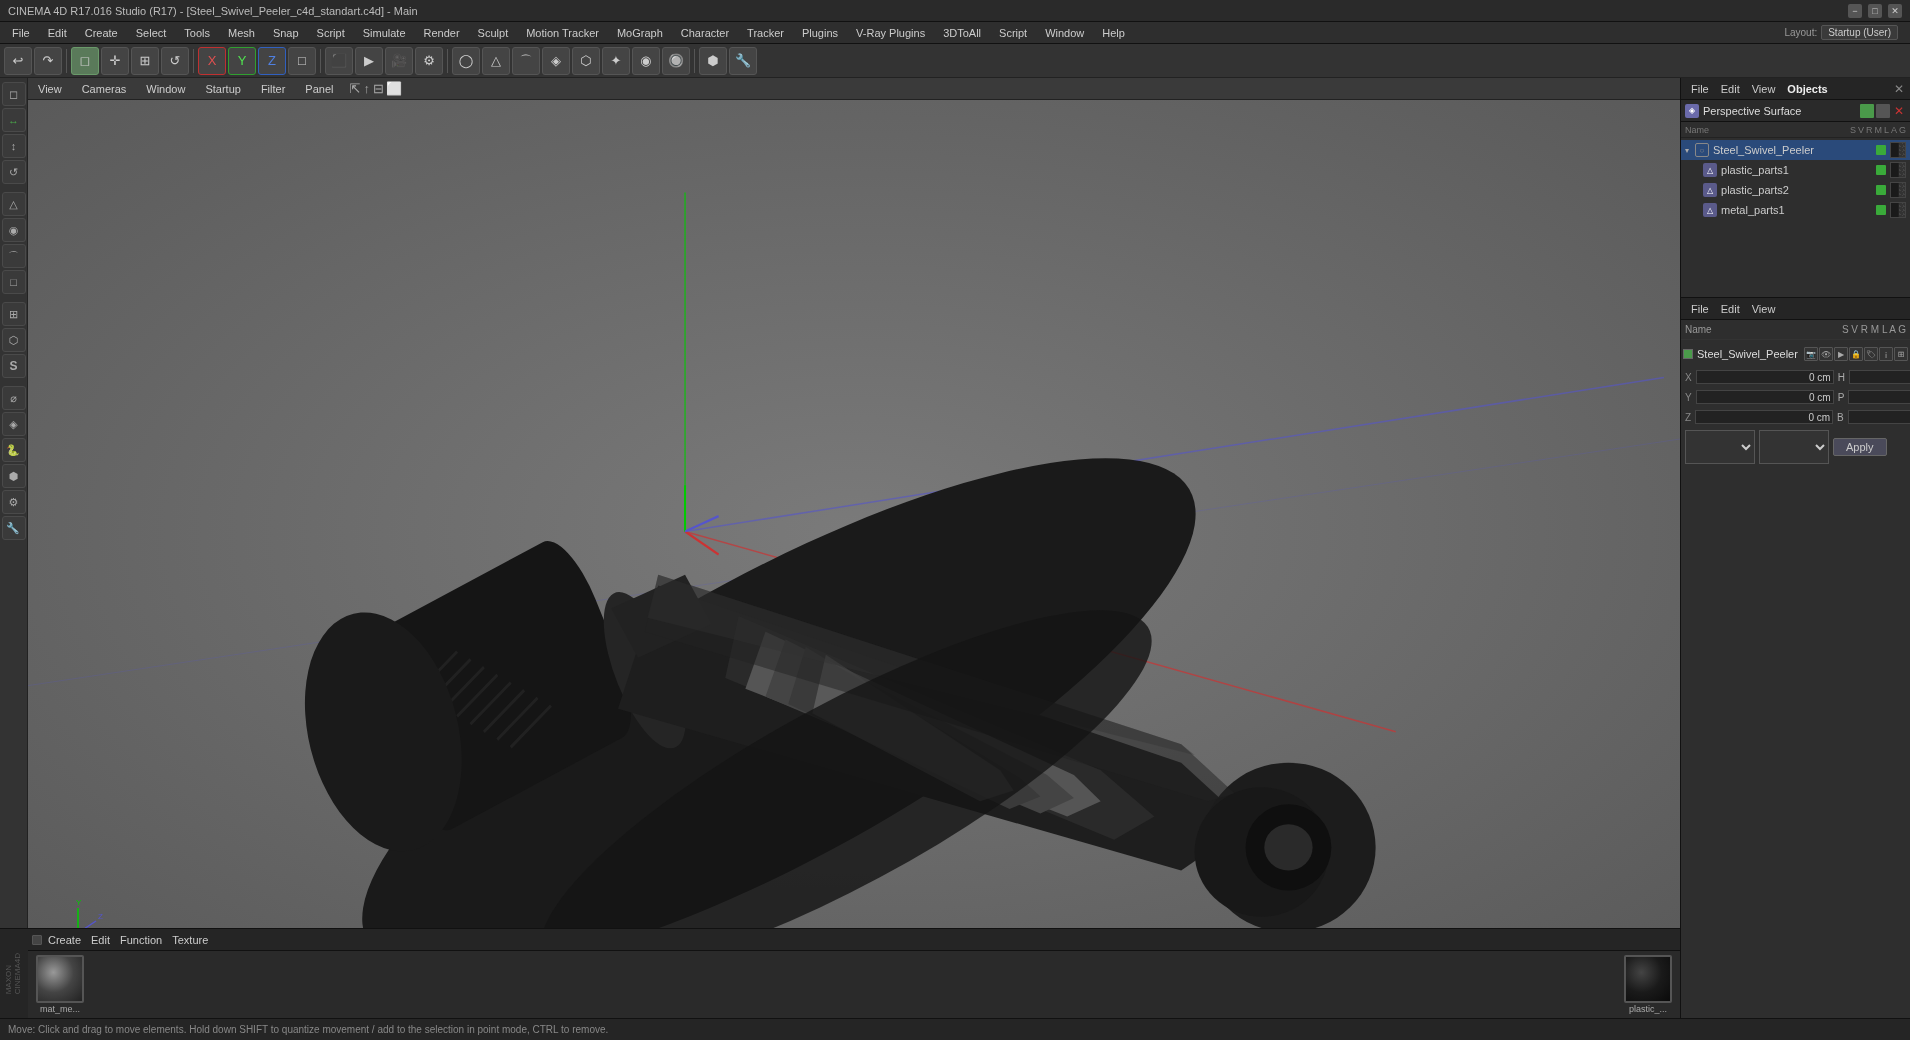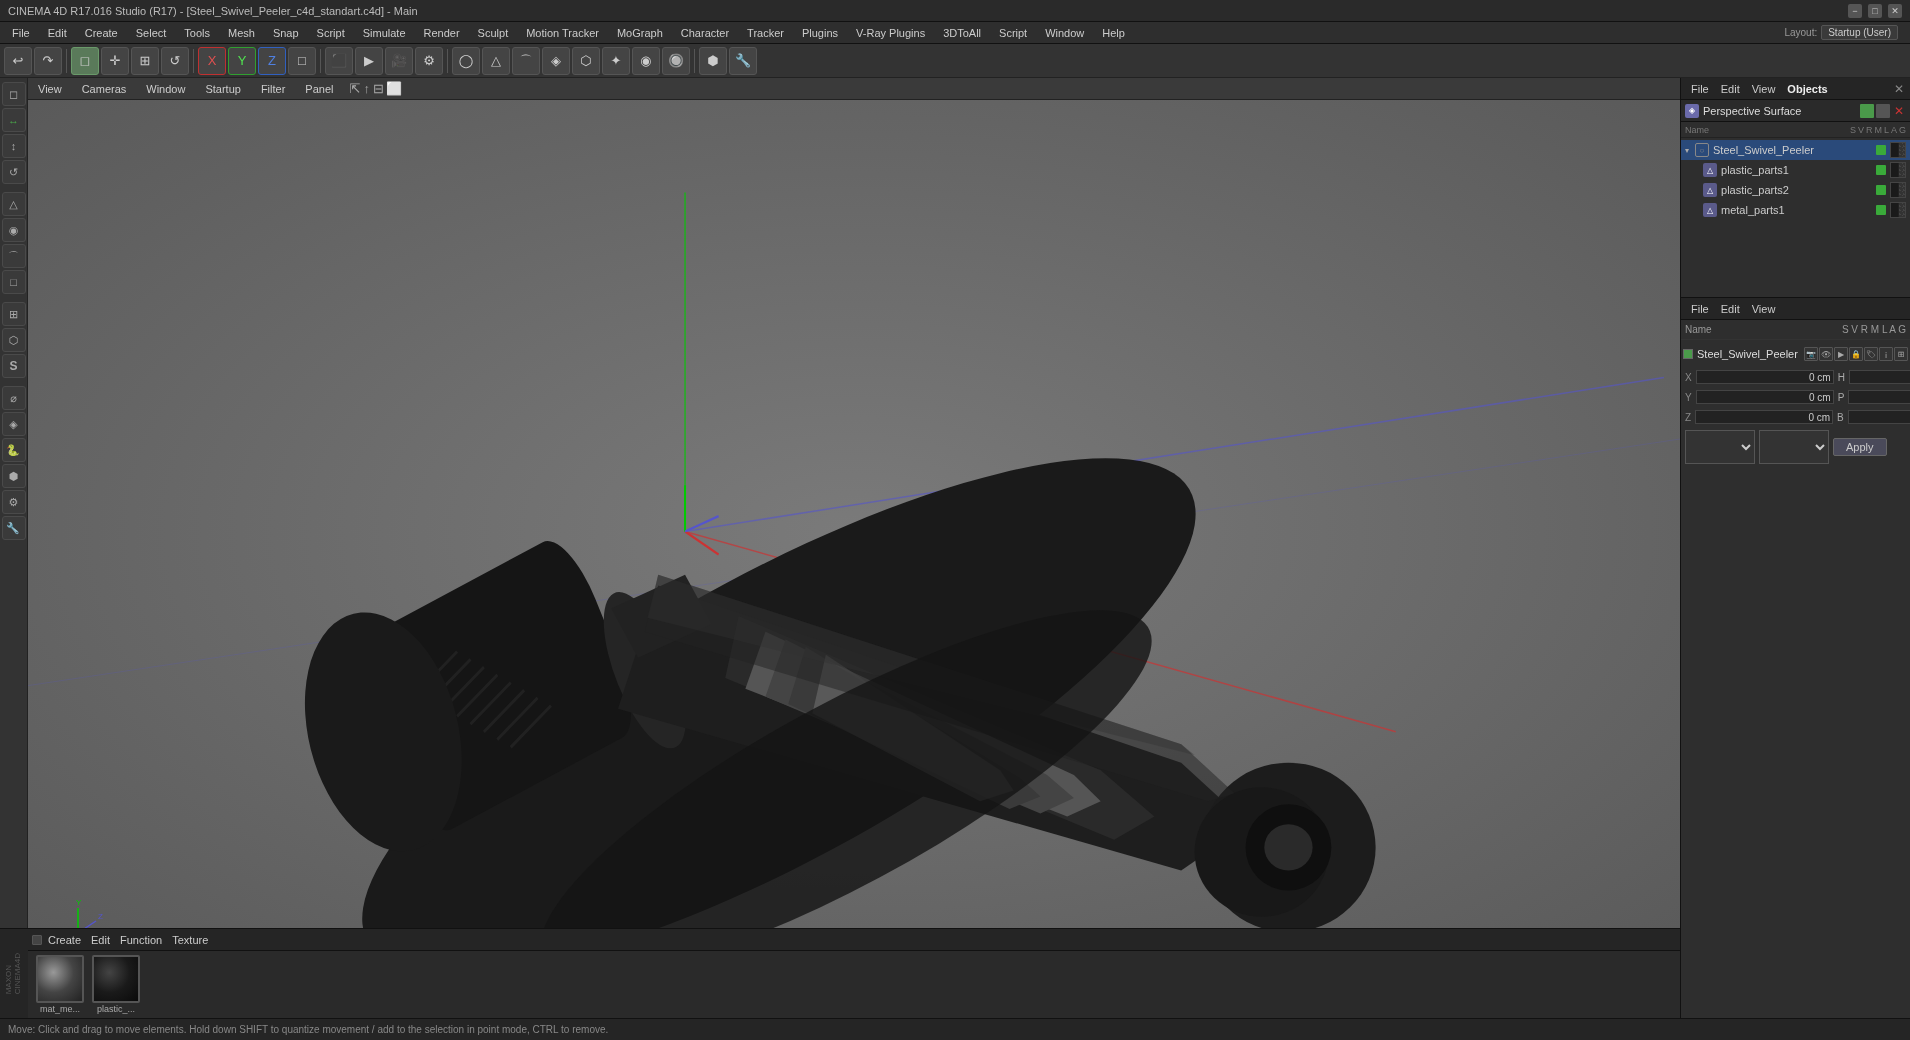--- a/index.html
+++ b/index.html
@@ -306,20 +306,21 @@
       font-size: 11px;
       color: #ccc;
       cursor: pointer;
     }
     #mat-content {
       flex: 1;
       display: flex;
       align-items: center;
       padding: 4px 8px;
       gap: 8px;
+      justify-content: space-between;
     }
     .mat-thumb {
       width: 48px; height: 48px;
       background: radial-gradient(circle at 35% 35%, #888, #222);
       border: 2px solid #555;
       border-radius: 2px;
       position: relative;
       cursor: pointer;
     }
     .mat-thumb.plastic {

